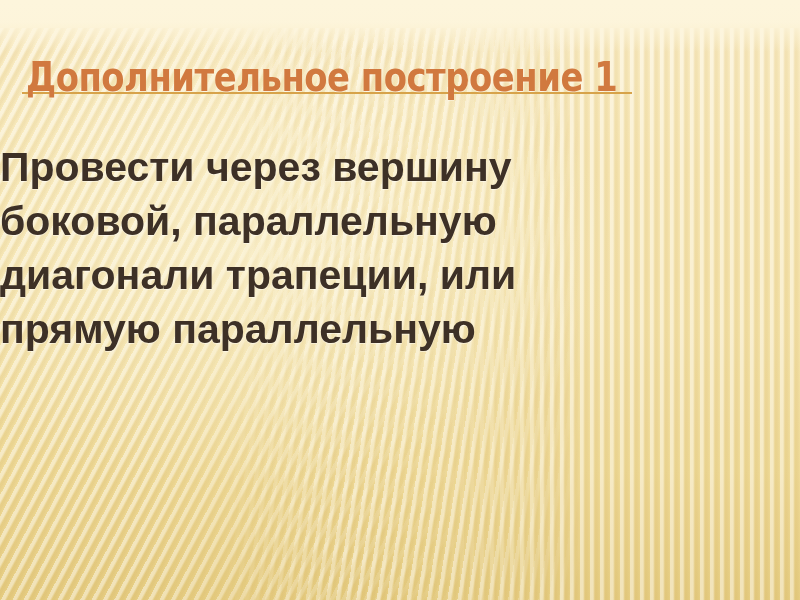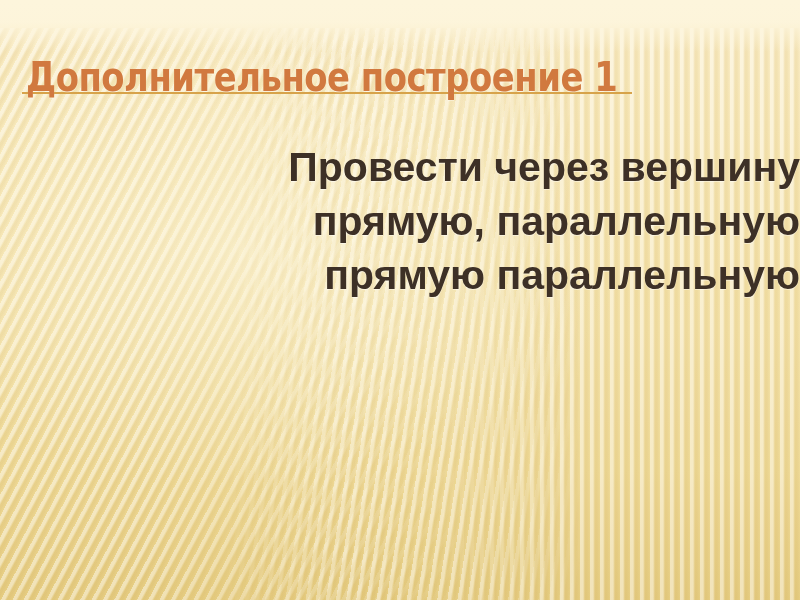--- a/index.html
+++ b/index.html
@@ -129,21 +129,21 @@
     transform-origin: left center;
     text-shadow: 0 1px 0 rgba(255,255,255,0.35);
   }
 
   
   #body-block {
     position: absolute;
     left: 0;
     top: 140px;
     width: 800px;
-    text-align: right;
+    text-align: left;
   }
   .body-line {
     font-family: "Liberation Sans", sans-serif;
     font-weight: bold;
     font-size: 41px;
     line-height: 54px;
     color: #3D3026;
     white-space: nowrap;
     text-shadow: 0 1px 0 rgba(255,255,255,0.45);
   }
@@ -159,17 +159,18 @@
   <div class="bg-rays-c"></div>
   <div class="bg-sheen"></div>
 
   <div id="title-block">
     <div id="title-rule"></div>
     <div id="title-text">Дополнительное построение 1</div>
   </div>
 
   <div id="body-block">
     <div class="body-line">Провести через вершину</div>
-    <div class="body-line">прямую, параллельную</div>
+    <div class="body-line">боковой, параллельную</div>
+    <div class="body-line">диагонали трапеции, или</div>
     <div class="body-line">прямую параллельную</div>
   </div>
 
 </div>
 
 </body></html>

